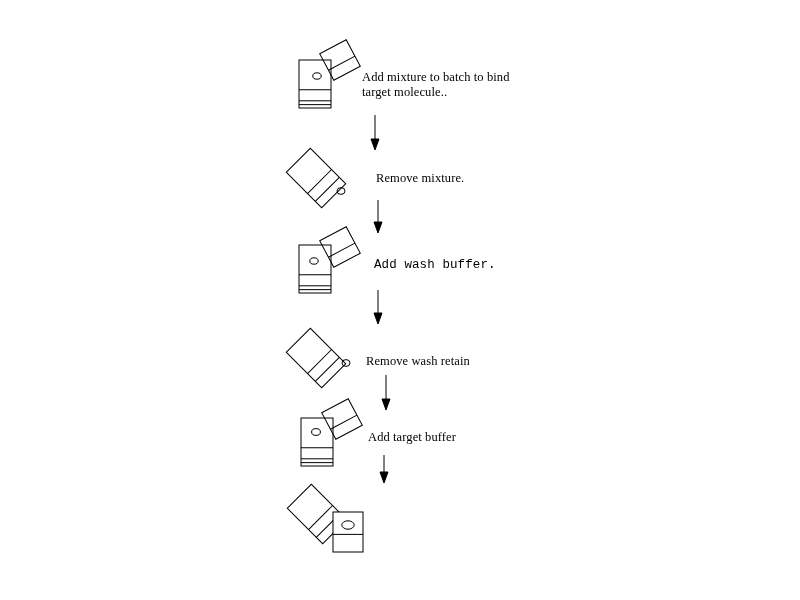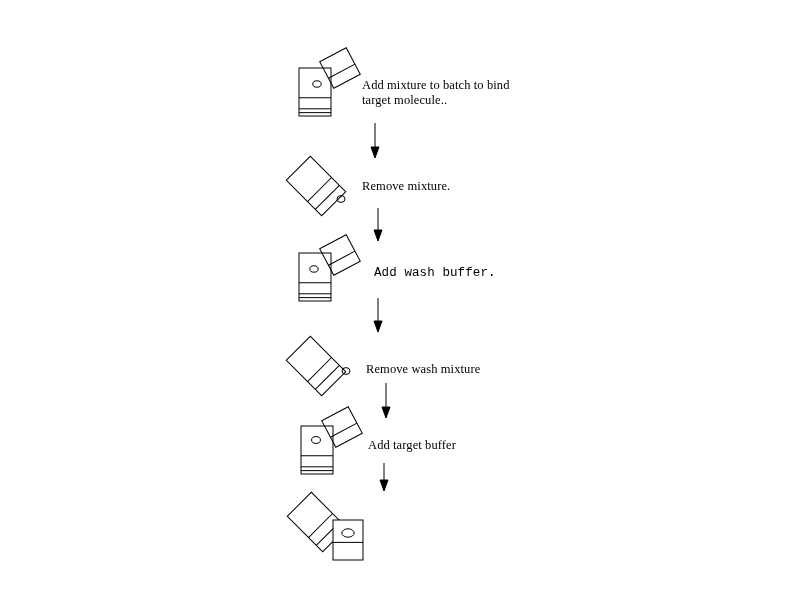--- a/index.html
+++ b/index.html
@@ -10,21 +10,20 @@
     width: 800px;
     height: 600px;
     background: #ffffff;
     font-family: "Liberation Serif", "DejaVu Serif", serif;
     overflow: hidden;
   }
   #diagram-root {
     position: relative;
     width: 800px;
     height: 464px;
-    margin-top: 8px;
   }
   .step-label {
     position: absolute;
     font-family: "Liberation Serif", "DejaVu Serif", serif;
     font-size: 12.5px;
     line-height: 15px;
     color: #000000;
     white-space: pre-line;
     letter-spacing: 0.1px;
   }
@@ -114,18 +113,18 @@
         <polygon points="382,399 390,399 386,410" fill="#000000" stroke="#000000" stroke-width="1"></polygon>
       </g>
       <g>
         <line x1="384" y1="455" x2="384" y2="474" fill="none" stroke="#000000" stroke-width="1"></line>
         <polygon points="380,472 388,472 384,483" fill="#000000" stroke="#000000" stroke-width="1"></polygon>
       </g>
     </svg>
 
   <div class="step-label" id="label-1" style="left: 362px; top: 70px;">Add mixture to batch to bind
 target molecule..</div>
-  <div class="step-label" id="label-2" style="left: 362px; top: 171px;">Remove mixture.</div>
+  <div class="step-label" id="label-2" style="left: 376px; top: 171px;">Remove mixture.</div>
   <div class="step-label" id="label-3" style="left: 374px; top: 258px; font-family: Liberation Mono, monospace;">Add wash buffer.</div>
-  <div class="step-label" id="label-4" style="left: 366px; top: 354px;">Remove wash mixture</div>
+  <div class="step-label" id="label-4" style="left: 366px; top: 354px;">Remove wash retain</div>
   <div class="step-label" id="label-5" style="left: 368px; top: 430px;">Add target buffer</div>
 
 </div>
 
 </body></html>

